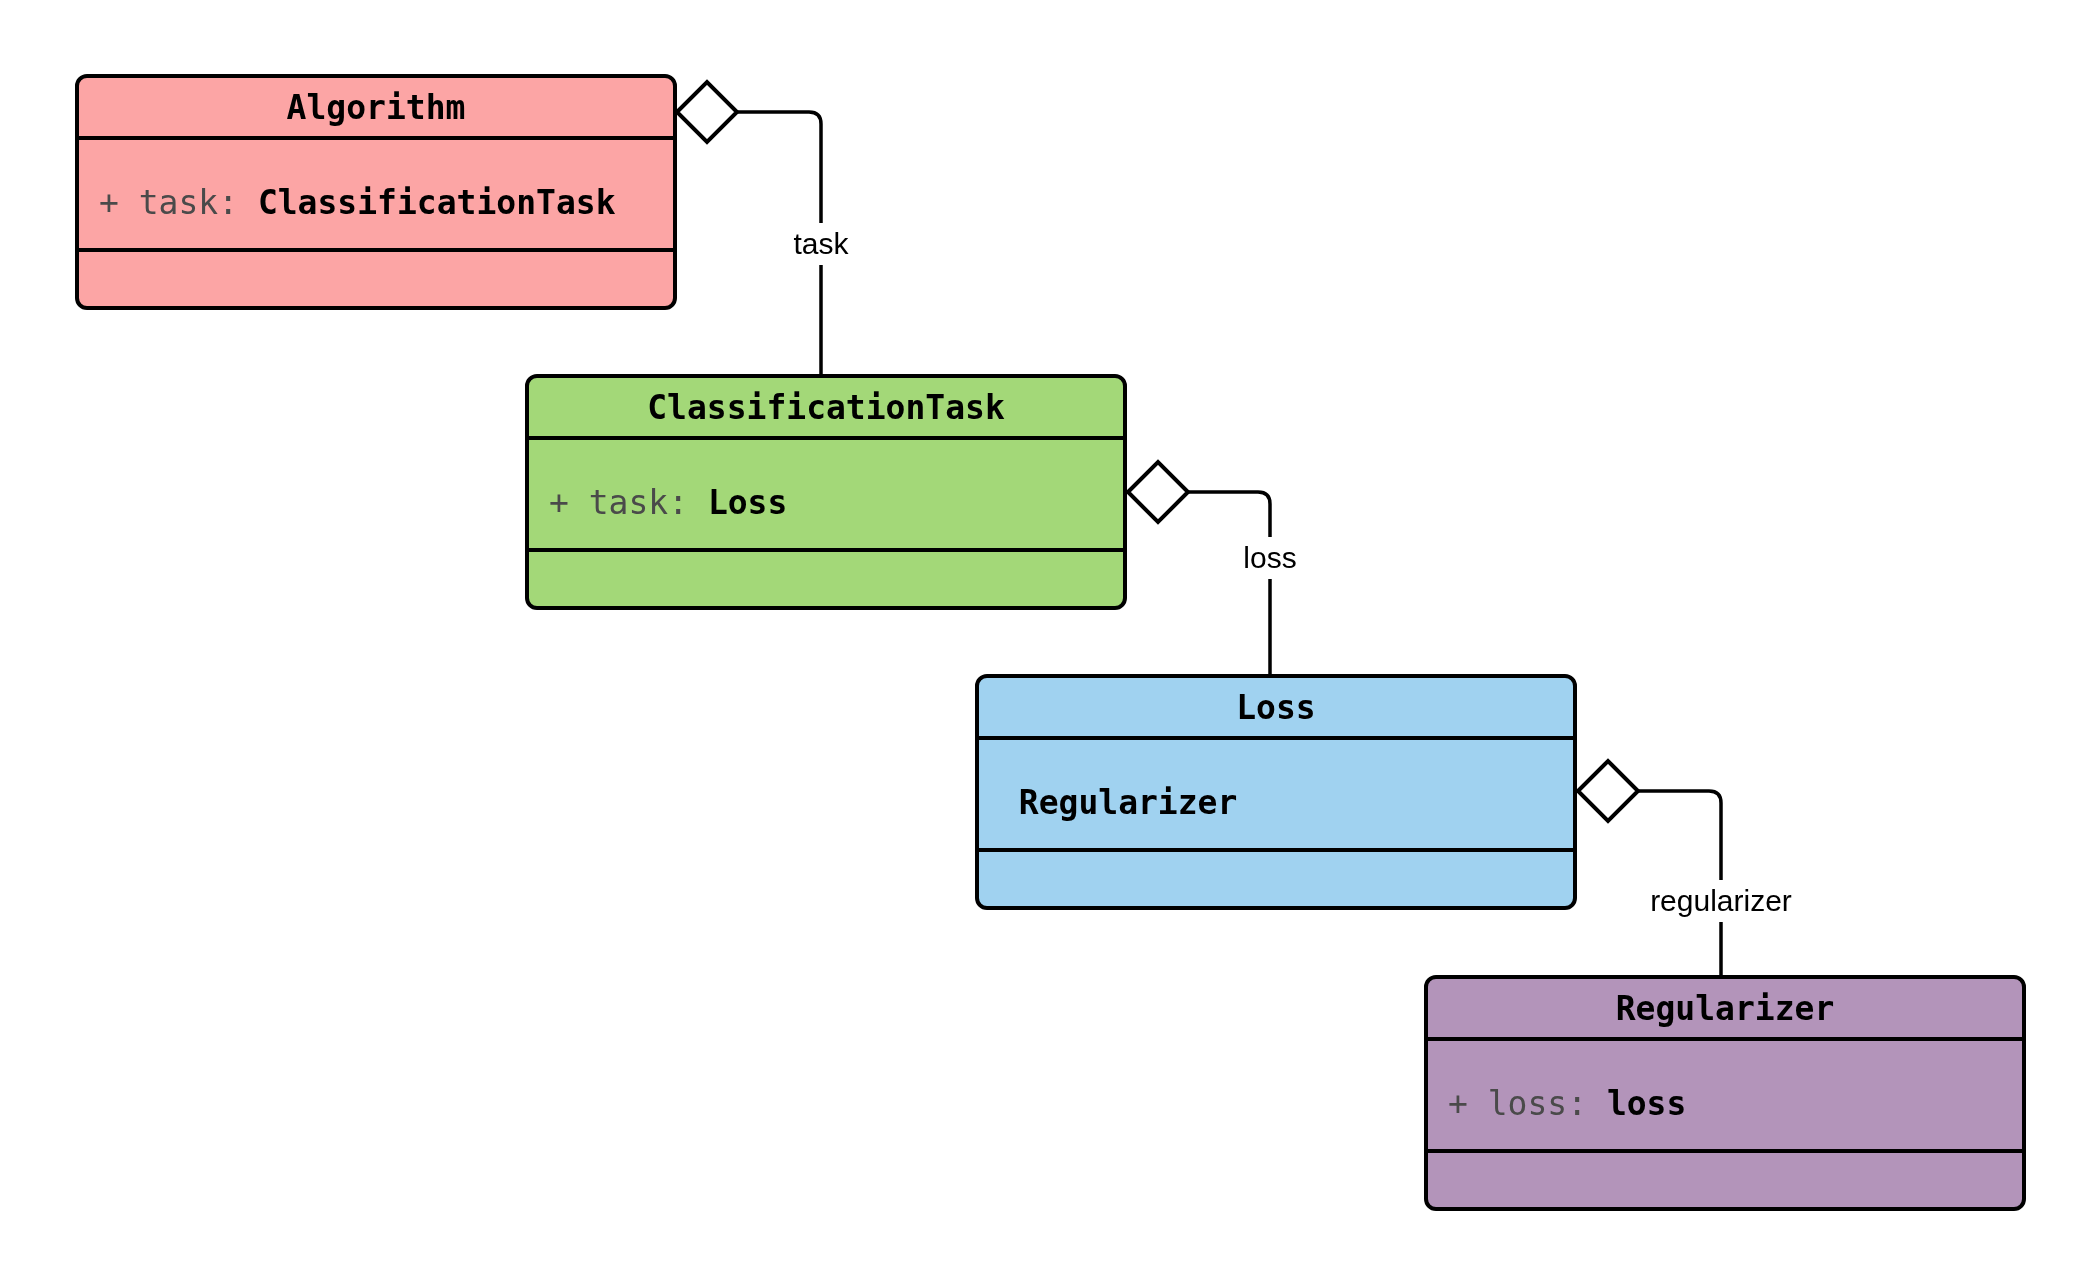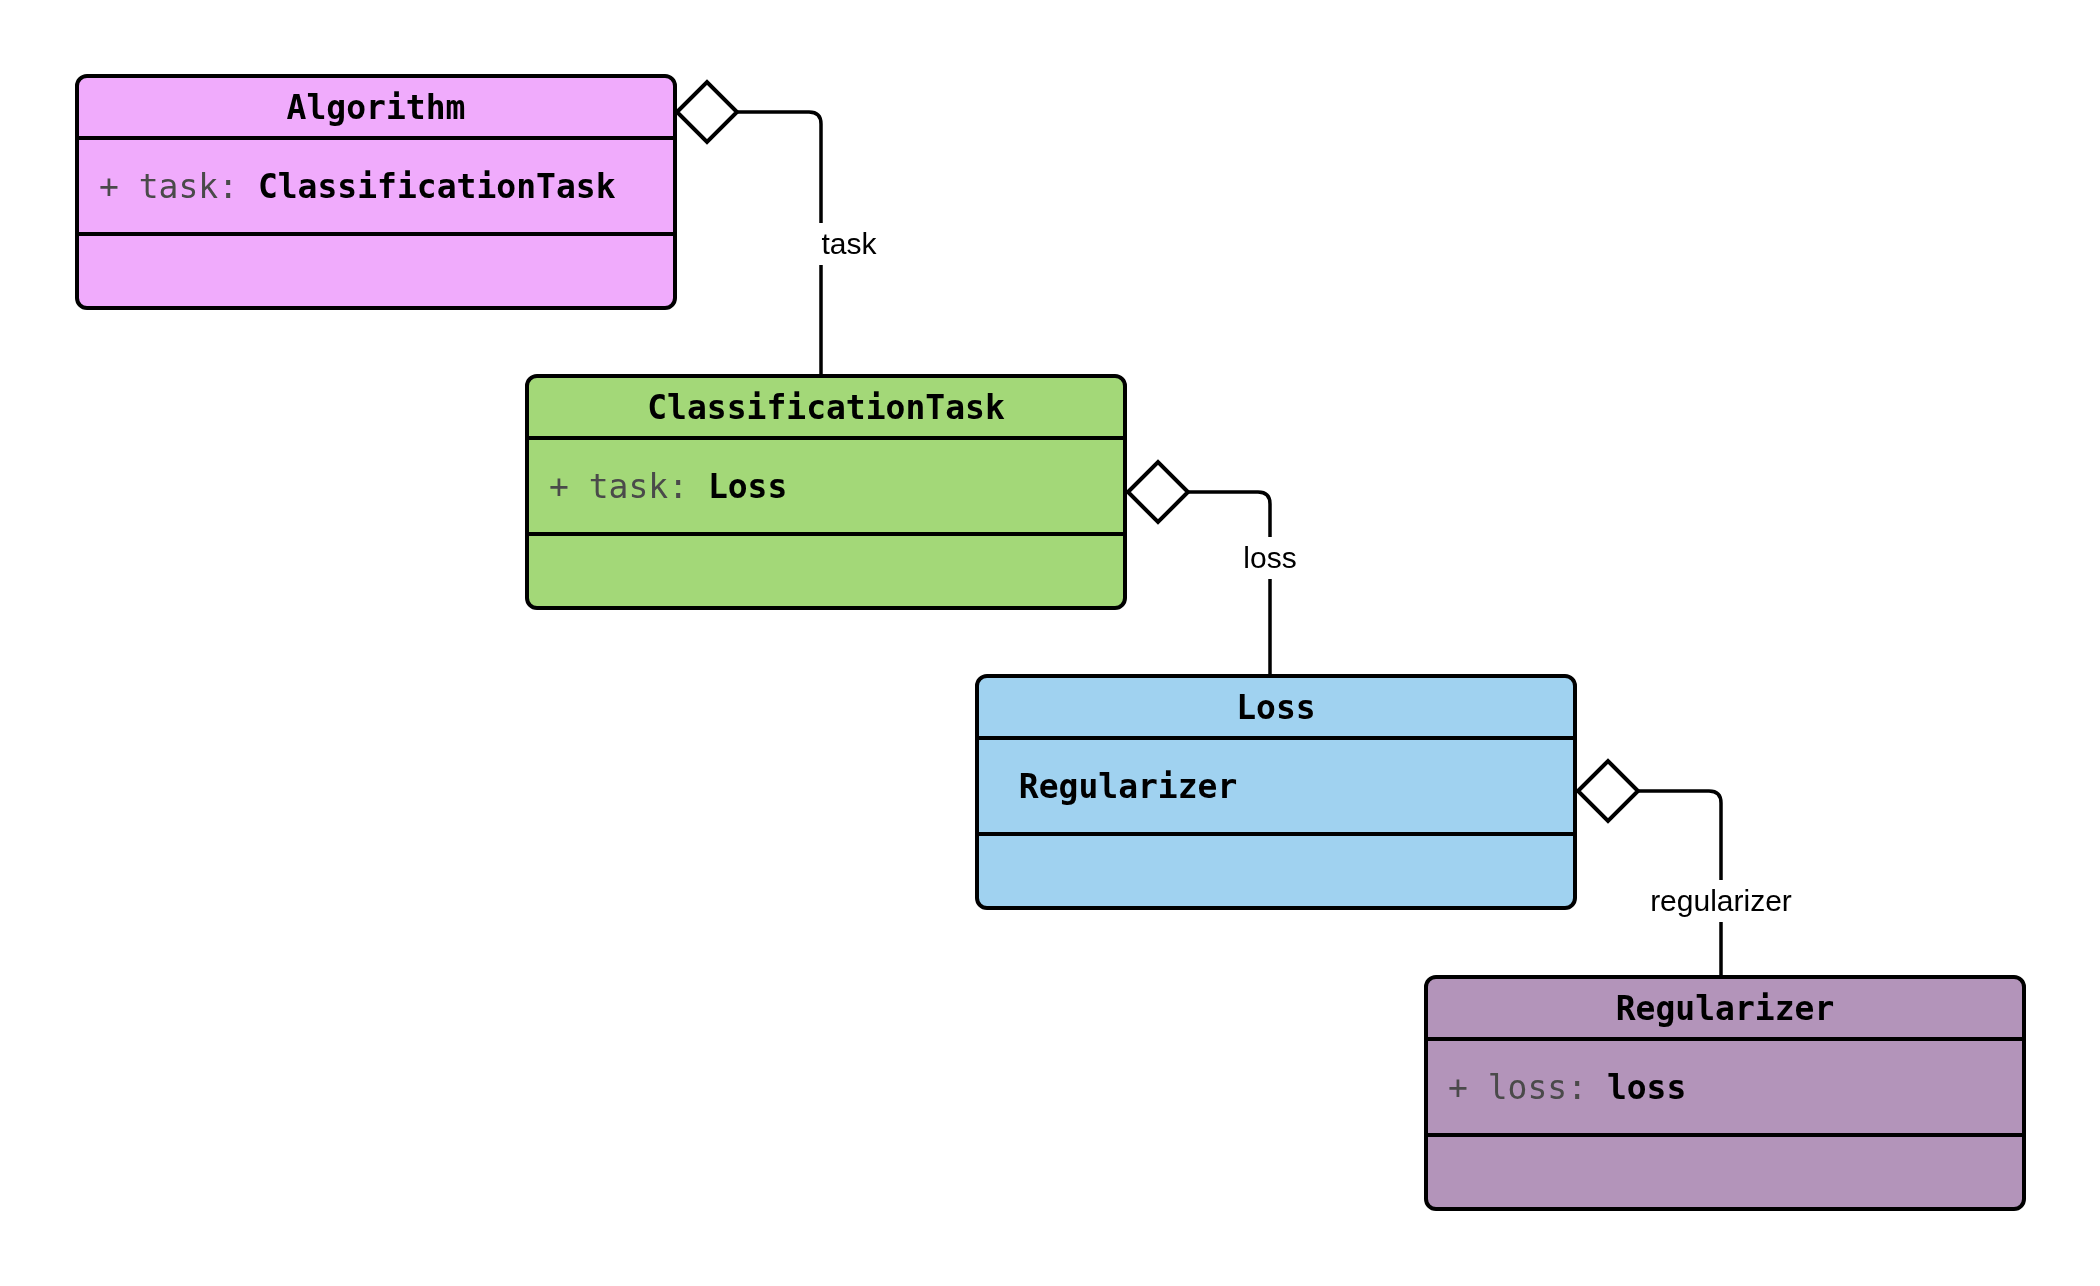--- a/index.html
+++ b/index.html
@@ -37,21 +37,21 @@
     font-weight: bold;
     font-size: 33px;
     color: #000000;
   }
   .uml-attrs {
     height: 92px;
     flex: 0 0 92px;
     border-bottom: 4px solid #000000;
     display: flex;
     align-items: center;
-    padding: 0 0 0 20px;
+    padding: 16px 0 0 20px;
     font-size: 33px;
     white-space: pre;
   }
   .attr-label { color: #4a4a4a; }
   .attr-type  { color: #000000; font-weight: bold; margin-left: 0.6em; }
   .uml-methods { flex: 1 1 auto; }
   .edge-label {
     position: absolute;
     transform: translate(-50%, -50%);
     background: #ffffff;
@@ -59,21 +59,21 @@
     font-family: "Liberation Sans", sans-serif;
     font-size: 30px;
     color: #000000;
     line-height: 1;
   }
   
   #class-algorithm          { left: 75px;   top: 74px;  }
   #class-classificationtask { left: 525px;  top: 374px; }
   #class-loss               { left: 975px;  top: 674px; }
   #class-regularizer        { left: 1424px; top: 975px; }
-  #label-task        { left: 849px;  top: 244px; }
+  #label-task        { left: 821px;  top: 244px; }
   #label-loss        { left: 1270px; top: 558px; }
   #label-regularizer { left: 1721px; top: 901px; }
 </style>
 </head>
 <body>
 
 <div class="canvas">
 
   <svg class="edges-layer" viewBox="0 0 2100 1286" xmlns="http://www.w3.org/2000/svg">
 
@@ -81,21 +81,21 @@
 
     <path d="M 1188 492 H 1258 Q 1270 492 1270 504 V 676" fill="none" stroke="#000000" stroke-width="3.5"></path>
 
     <path d="M 1638 791 H 1709 Q 1721 791 1721 803 V 977" fill="none" stroke="#000000" stroke-width="3.5"></path>
 
     <polygon points="677,112 707,82 737,112 707,142" fill="#ffffff" stroke="#000000" stroke-width="4"></polygon>
     <polygon points="1128,492 1158,462 1188,492 1158,522" fill="#ffffff" stroke="#000000" stroke-width="4"></polygon>
     <polygon points="1578,791 1608,761 1638,791 1608,821" fill="#ffffff" stroke="#000000" stroke-width="4"></polygon>
   </svg>
 
-  <div class="uml-class" id="class-algorithm" style="background: #f0abfc;">
+  <div class="uml-class" id="class-algorithm" style="background: #fca5a5;">
     <div class="uml-title">Algorithm</div>
     <div class="uml-attrs">
       <span class="attr-label">+ task:</span>
       <span class="attr-type">ClassificationTask</span>
     </div>
     <div class="uml-methods"></div>
   </div>
 
   <div class="uml-class" id="class-classificationtask" style="background: rgb(163, 216, 120);">
     <div class="uml-title">ClassificationTask</div>

